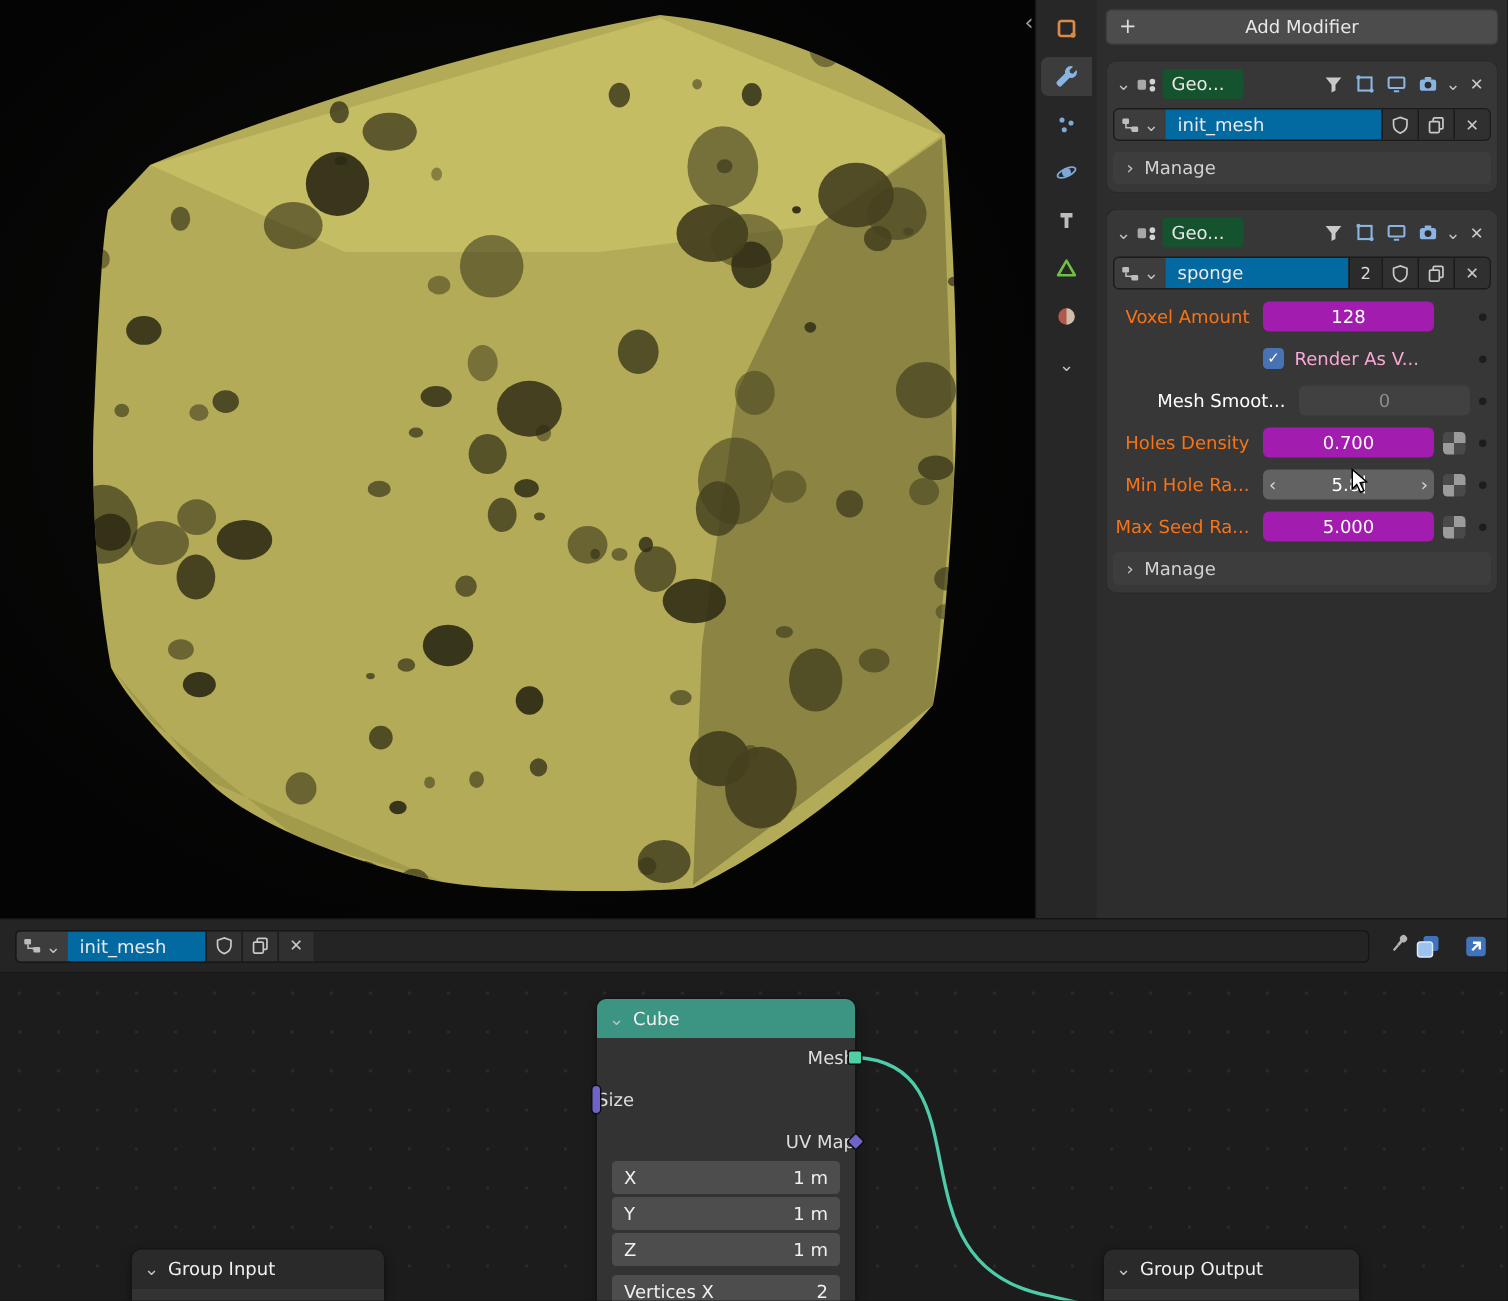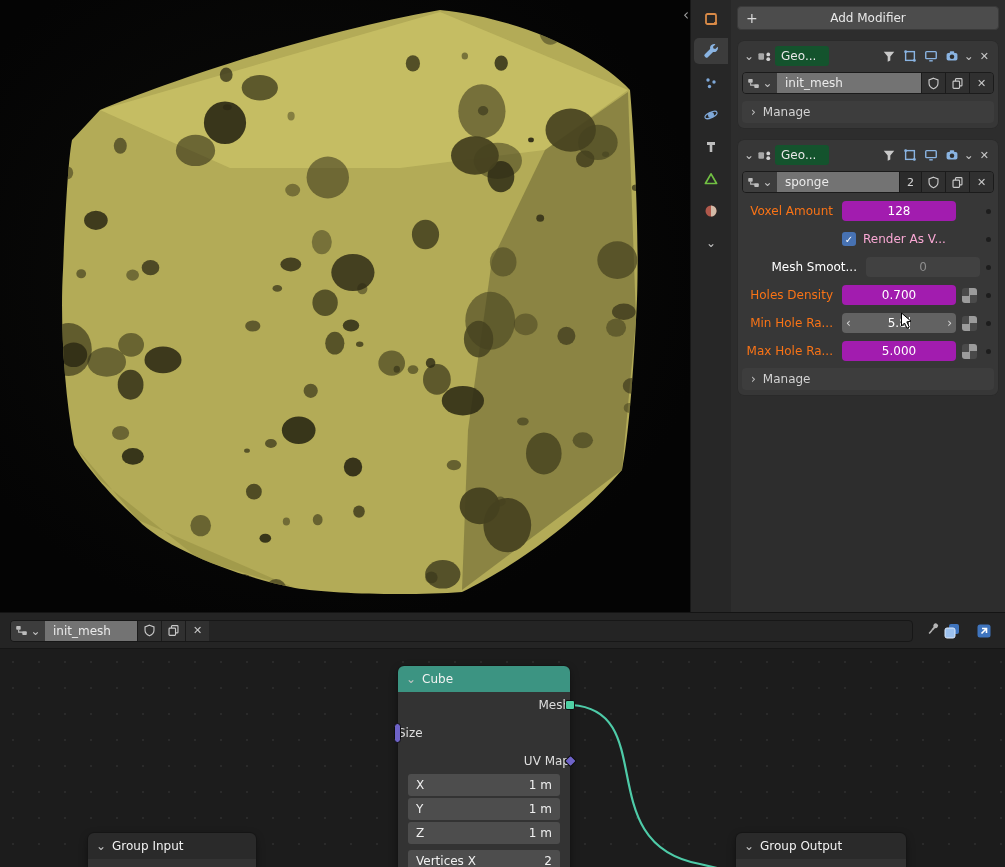--- a/index.html
+++ b/index.html
@@ -28,21 +28,21 @@
   .mname{width:54px;height:20px;background:#14532d;border-radius:3px;padding:0 6px;display:flex;align-items:center;color:#e8e8e8;
     white-space:nowrap;overflow:hidden;cursor:text;flex:none;}
   .hspace{flex:1;}
   .hicon{width:18px;height:16px;display:flex;align-items:center;justify-content:center;cursor:pointer;}
   .mclose{color:#c9c9c9;font-size:11px;cursor:pointer;padding:0 3px;}
 
   .dbrow{display:flex;align-items:center;height:24px;margin:2px 2px;}
   .dbwidget{display:flex;flex:1;height:22px;border-radius:4px;overflow:hidden;border:1px solid #1b1b1b;}
   .dbseg{display:flex;align-items:center;justify-content:center;}
   .db-icon-seg{width:34px;gap:2px;background:#3d3d3d;cursor:pointer;}
-  .db-name{flex:1;background:#737373;justify-content:flex-start;padding:0 8px;color:#eaeaea;cursor:text;white-space:nowrap;overflow:hidden;}
+  .db-name{flex:1;background:#0369a1;justify-content:flex-start;padding:0 8px;color:#eaeaea;cursor:text;white-space:nowrap;overflow:hidden;}
   .db-count{width:22px;background:#2b2b2b;color:#d8d8d8;border-left:1px solid #1b1b1b;cursor:pointer;font-size:11px;}
   .db-btn{width:24px;background:#303030;border-left:1px solid #1b1b1b;cursor:pointer;color:#c9c9c9;font-size:11px;}
 
   .subrow{display:flex;align-items:center;gap:7px;height:22px;margin:6px 2px 4px 2px;padding:0 9px;background:#3d3d3d;border-radius:4px;color:#d2d2d2;cursor:pointer;}
 
   .prow{display:flex;align-items:center;height:22px;margin:6px 0 6px 2px;}
   .plabel{width:100px;flex:none;text-align:right;padding-right:9px;color:#f97316;white-space:nowrap;overflow:hidden;}
   .pfield{width:114px;flex:none;height:20px;background:#a21caf;border-radius:4px;display:flex;align-items:center;justify-content:center;color:#fff;cursor:ew-resize;}
   .prow.disabled .plabel{color:#ffffff;margin-left:24px;}
   .pfield.disabled{background:#414141;color:#8d8d8d;}
@@ -439,21 +439,21 @@
                 <span>5.8</span>
                 <span class="caret"></span>
               </span>
             <span class="step">›</span>
           </span>
           <span class="ptex"></span>
           <span class="pdot"></span>
         </div>
 
         <div class="prow">
-          <span class="plabel">Max Hole Ra...</span>
+          <span class="plabel">Max Seed Ra...</span>
           <span class="pfield">
               <span>5.000</span>
             </span>
           <span class="ptex"></span>
           <span class="pdot"></span>
         </div>
 
 
         <div class="subrow">
           <span class="chev">›</span>

